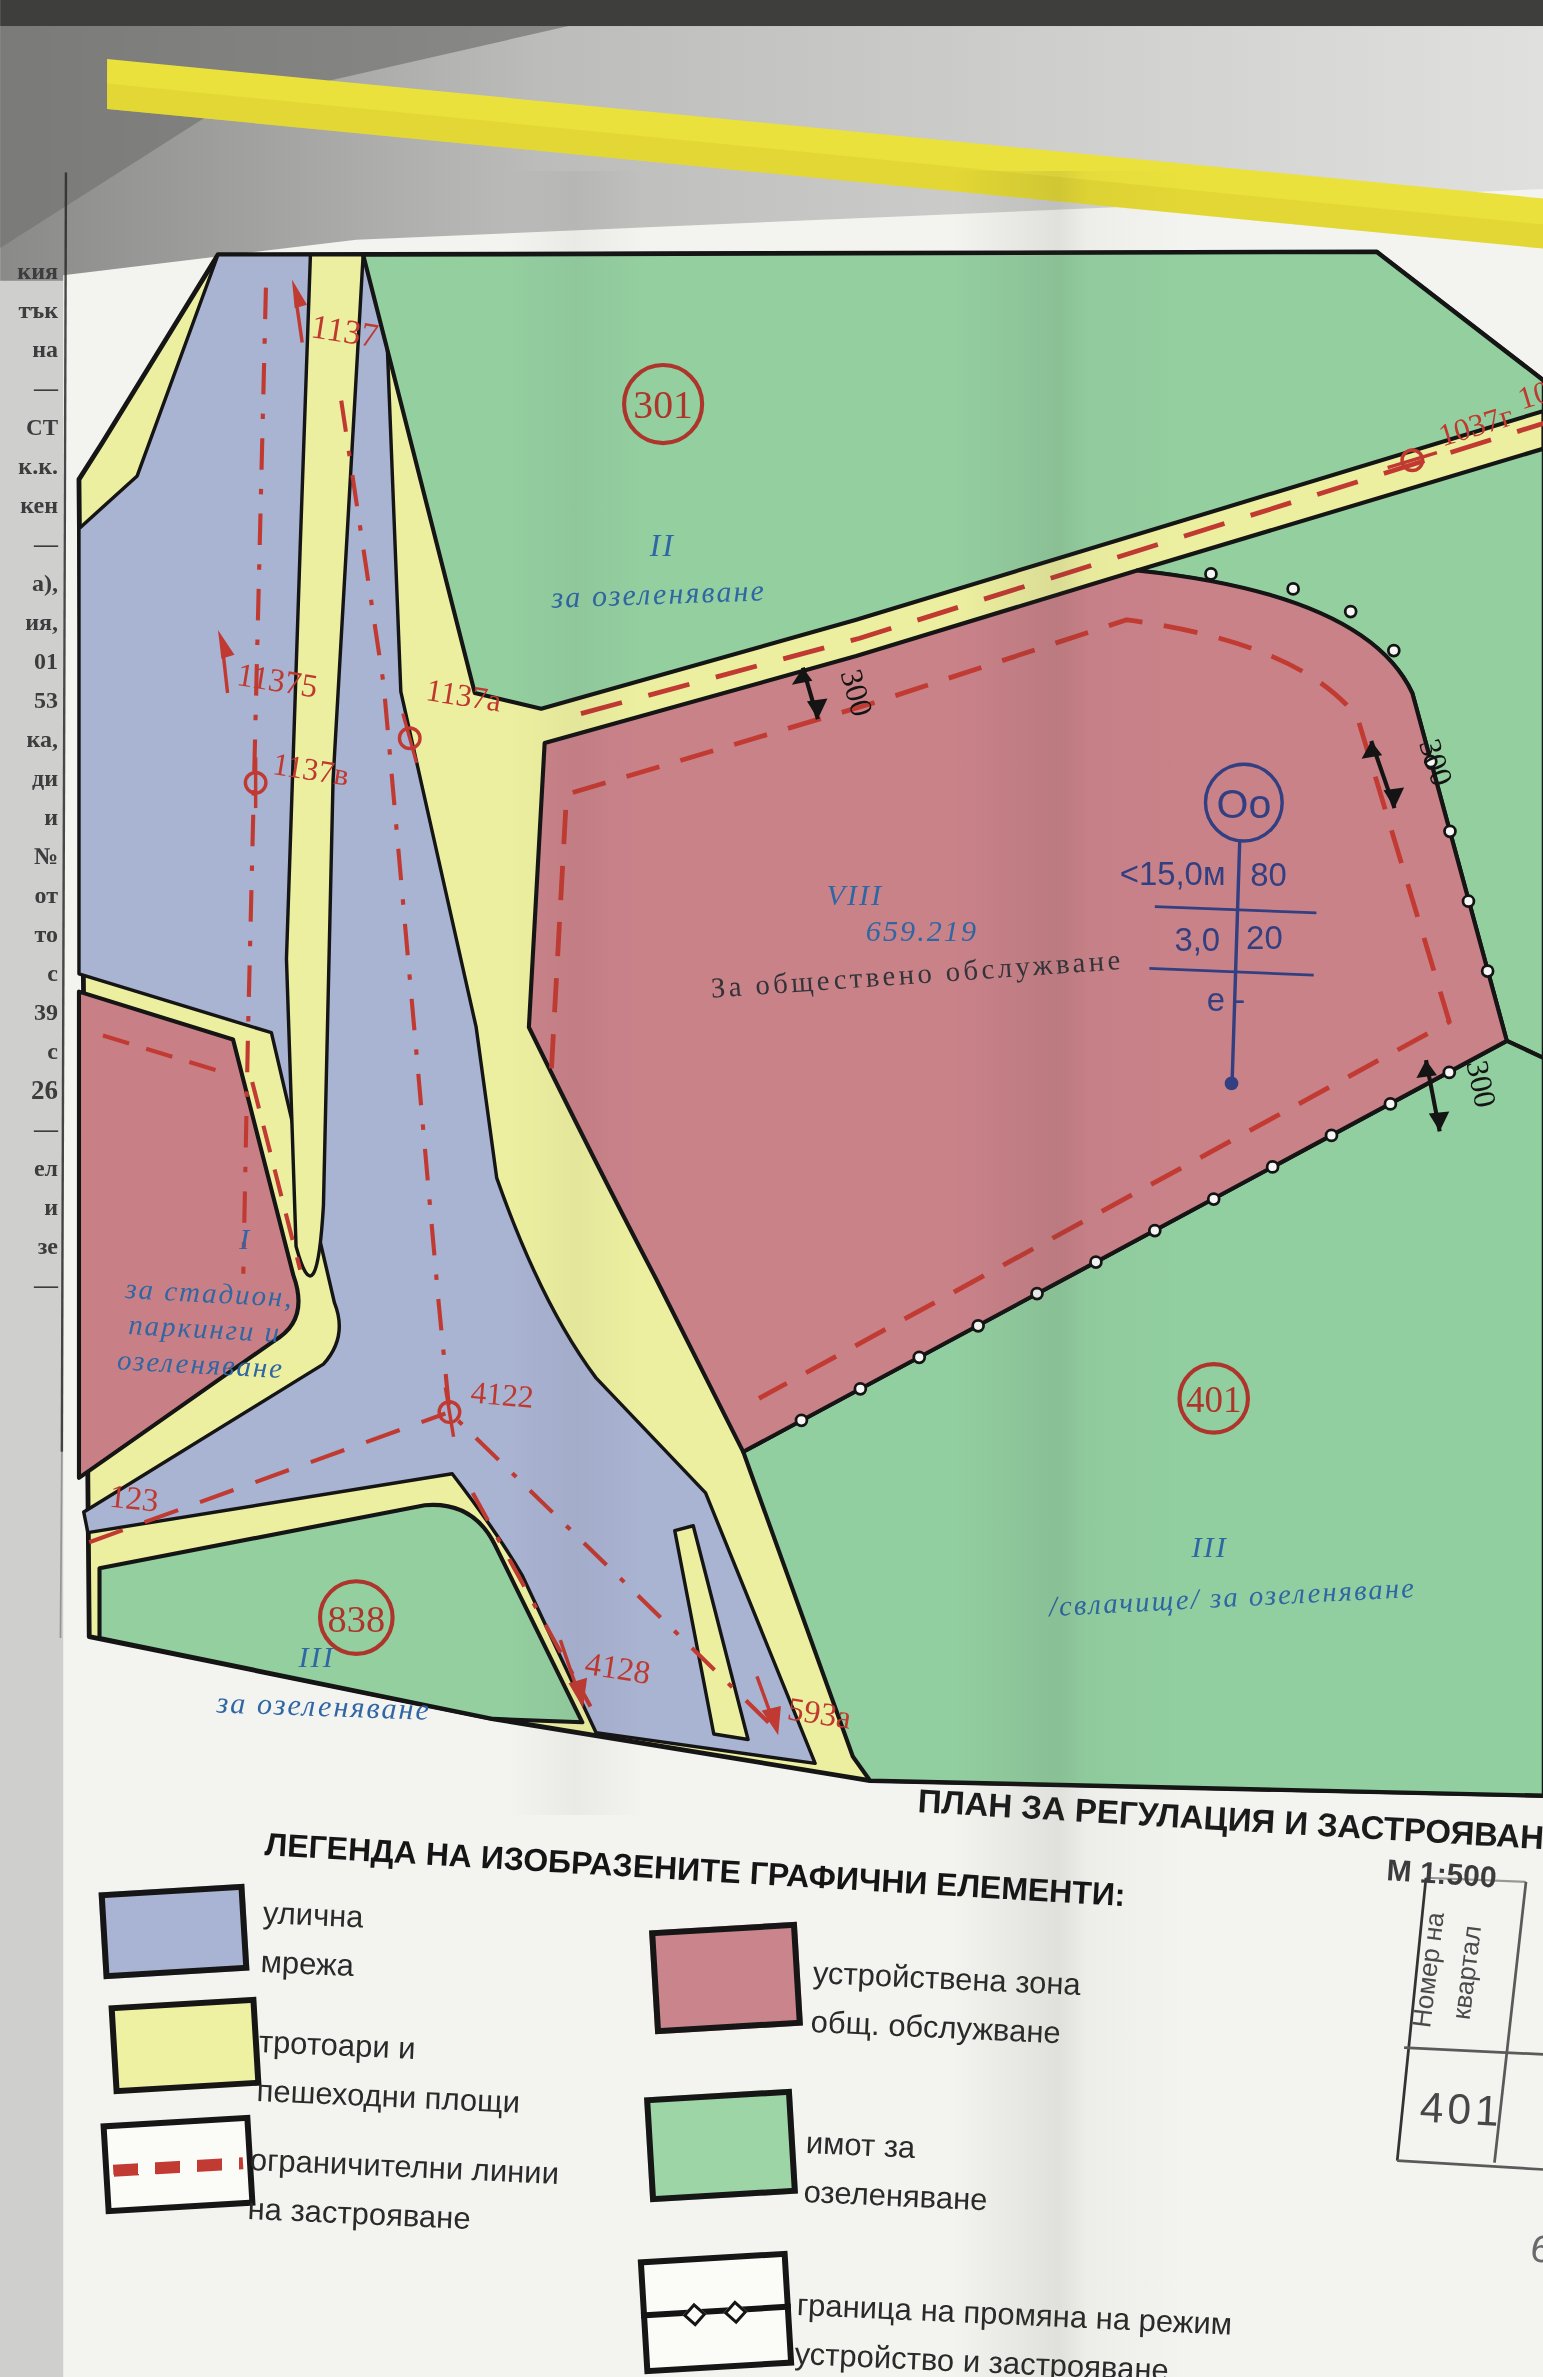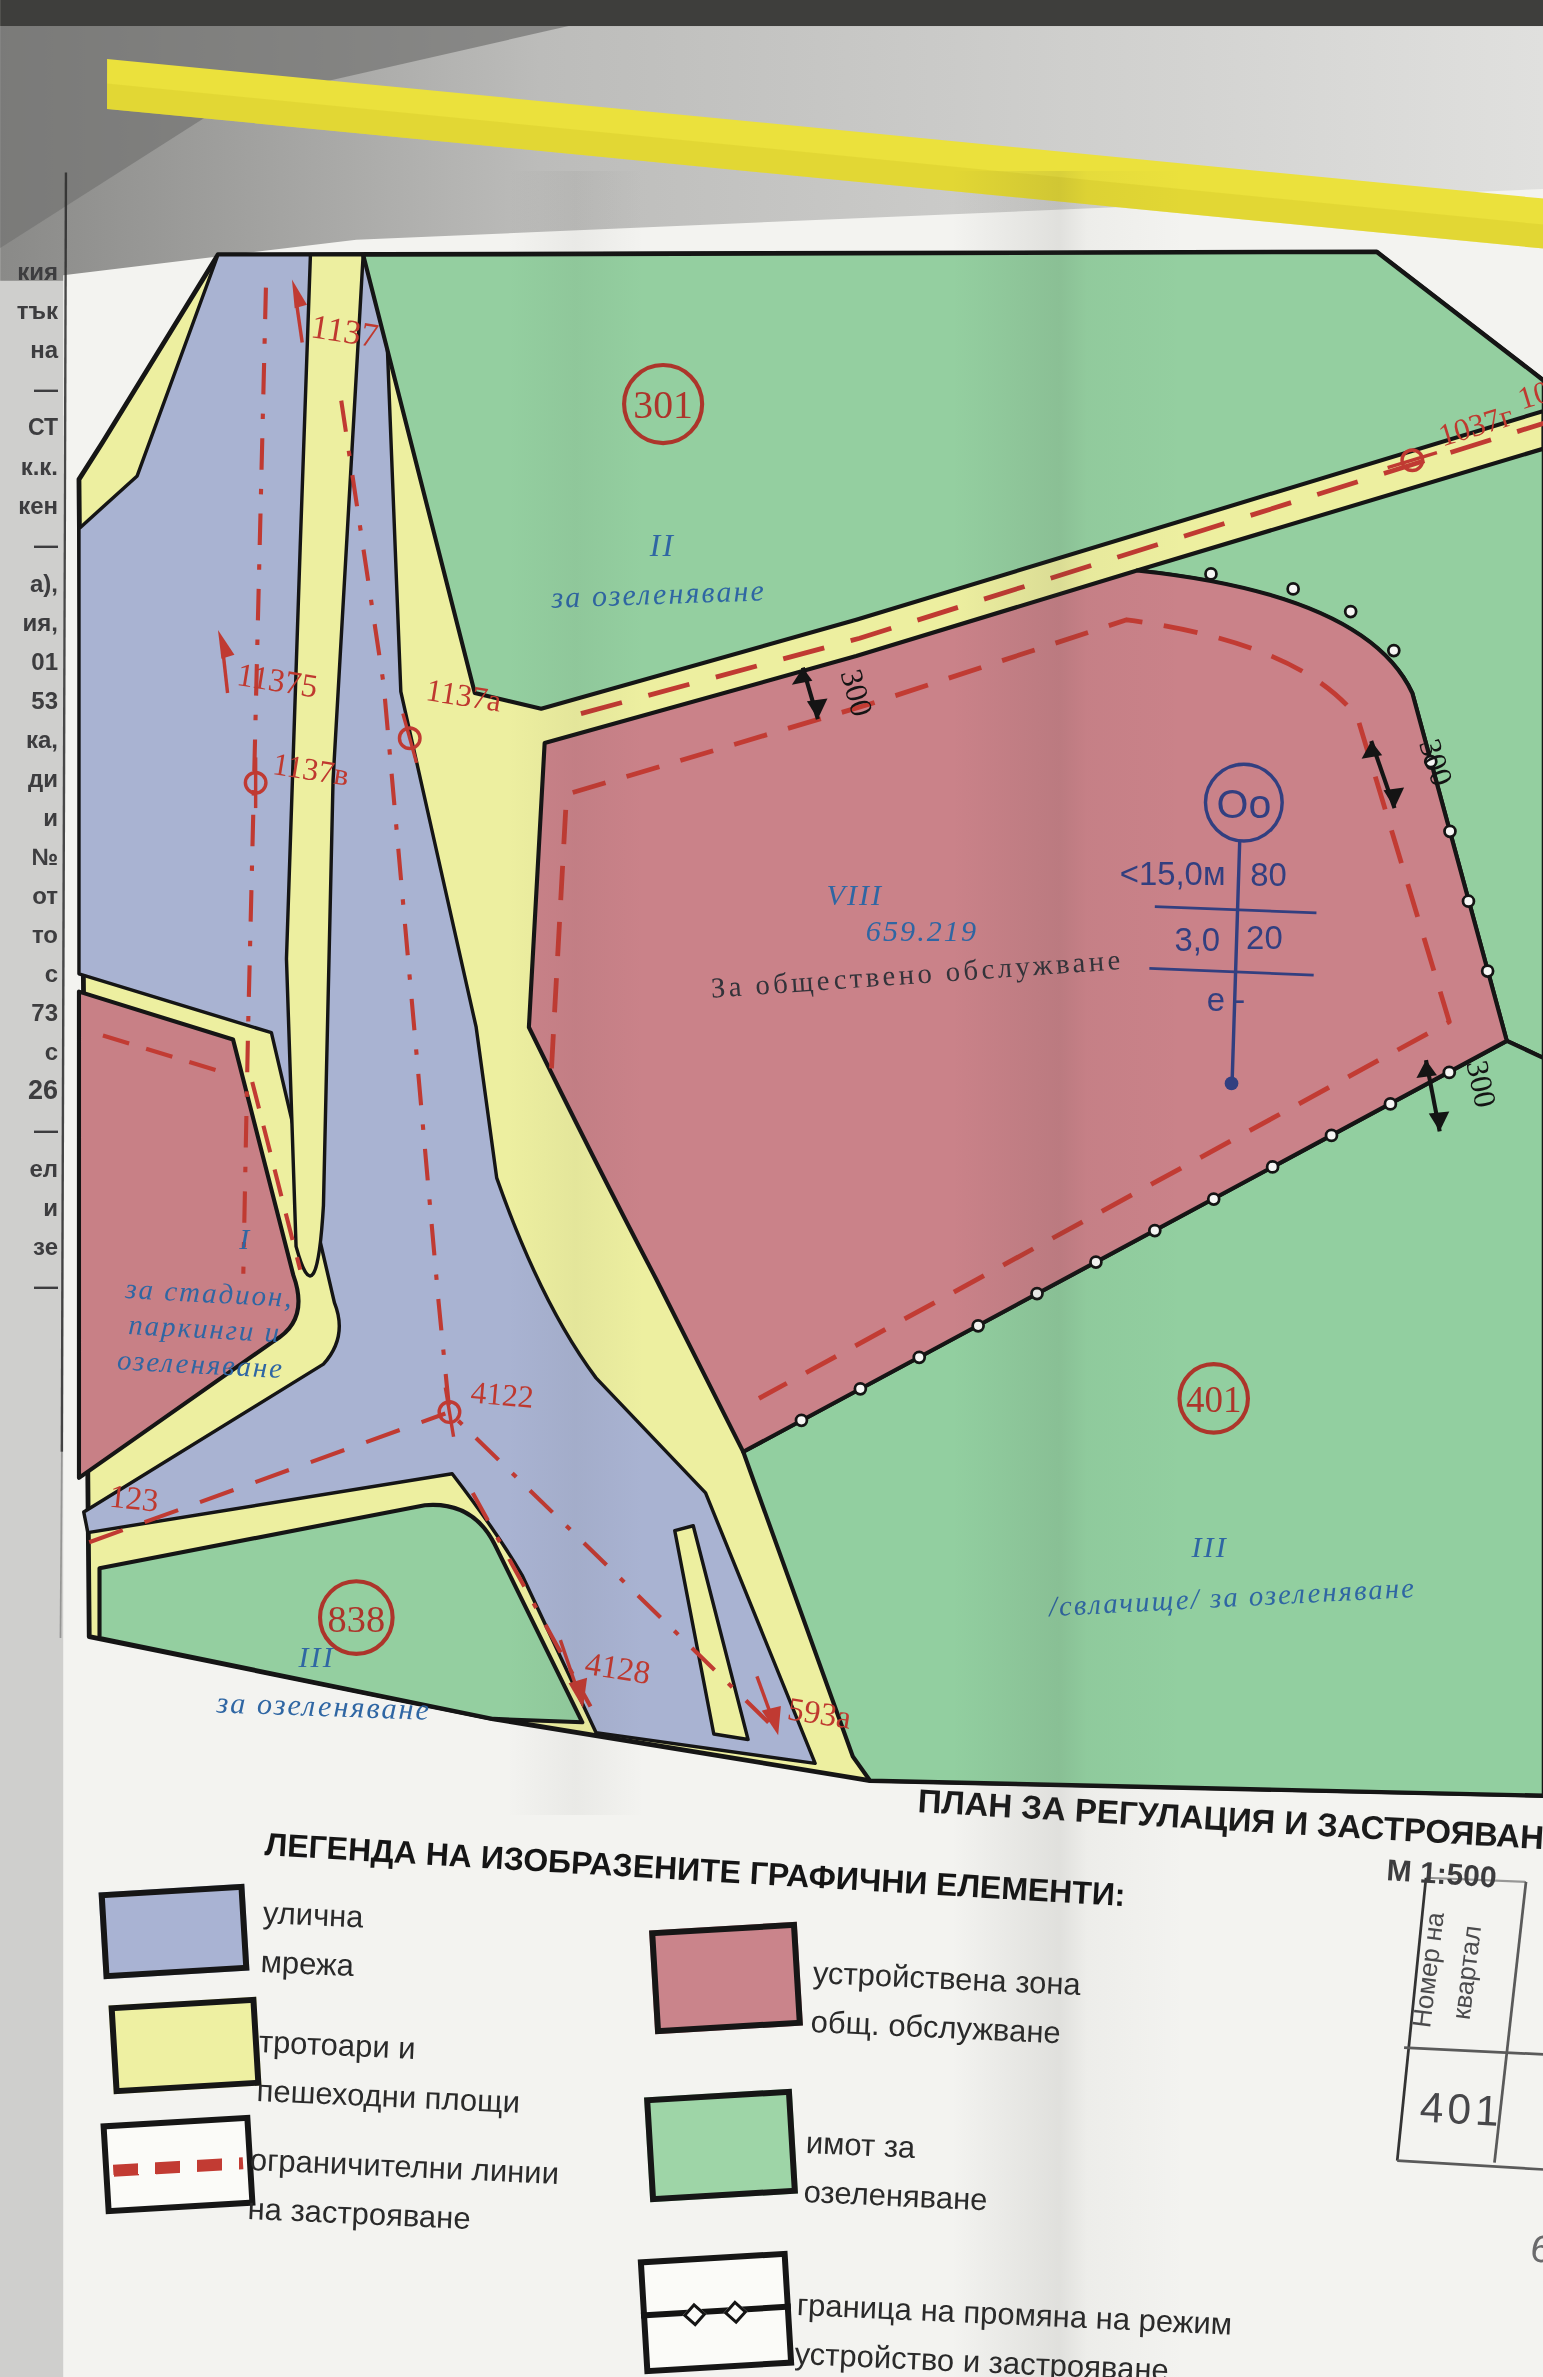--- a/index.html
+++ b/index.html
@@ -2,21 +2,21 @@
 <html style="font-size:11px"><head>
 <meta charset="utf-8">
 <style>
   html,body{margin:0;padding:0;}
   body{width:1544px;height:2377px;position:relative;overflow:hidden;
        background:#cfcfcd;font-family:"Liberation Sans",sans-serif;}
   .abs{position:absolute;}
   svg{display:block;}
   
   .margin-col{left:0;top:252px;width:58px;text-align:right;
-    font-family:Liberation Sans, sans-serif;font-size:24px;line-height:39px;
+    font-family:Liberation Serif, serif;font-size:24px;line-height:39px;
     color:#3d3d3f;font-weight:600;}
   
   .plan-title{left:919px;top:1782px;width:671px;font-weight:700;font-size:33px;
     color:#1b1b1b;transform:rotate(3.4deg);transform-origin:left top;white-space:nowrap;}
   .scale-label{left:1388px;top:1853px;font-size:30px;color:#3c3c3e;font-weight:600;
     transform:rotate(4deg);transform-origin:left top;}
   .legend-header{left:266px;top:1826px;width:904px;font-weight:700;font-size:32px;
     color:#151515;transform:rotate(3.4deg);transform-origin:left top;white-space:nowrap;}
   
   .swatch{border:6.2px solid #161616;transform:rotate(-3.4deg);}
@@ -241,21 +241,21 @@
   <div>ия,</div>
   <div>01</div>
   <div>53</div>
   <div>ка,</div>
   <div>ди</div>
   <div>и</div>
   <div>№</div>
   <div>от</div>
   <div>то</div>
   <div>с</div>
-  <div>73</div>
+  <div>39</div>
   <div>с</div>
   <div style="font-weight:700;font-size:27px">26</div>
   <div>—</div>
   <div>ел</div>
   <div>и</div>
   <div>зе</div>
   <div>—</div>
 </div>
 
 <div class="abs plan-title">ПЛАН ЗА РЕГУЛАЦИЯ И ЗАСТРОЯВАНЕ</div>

